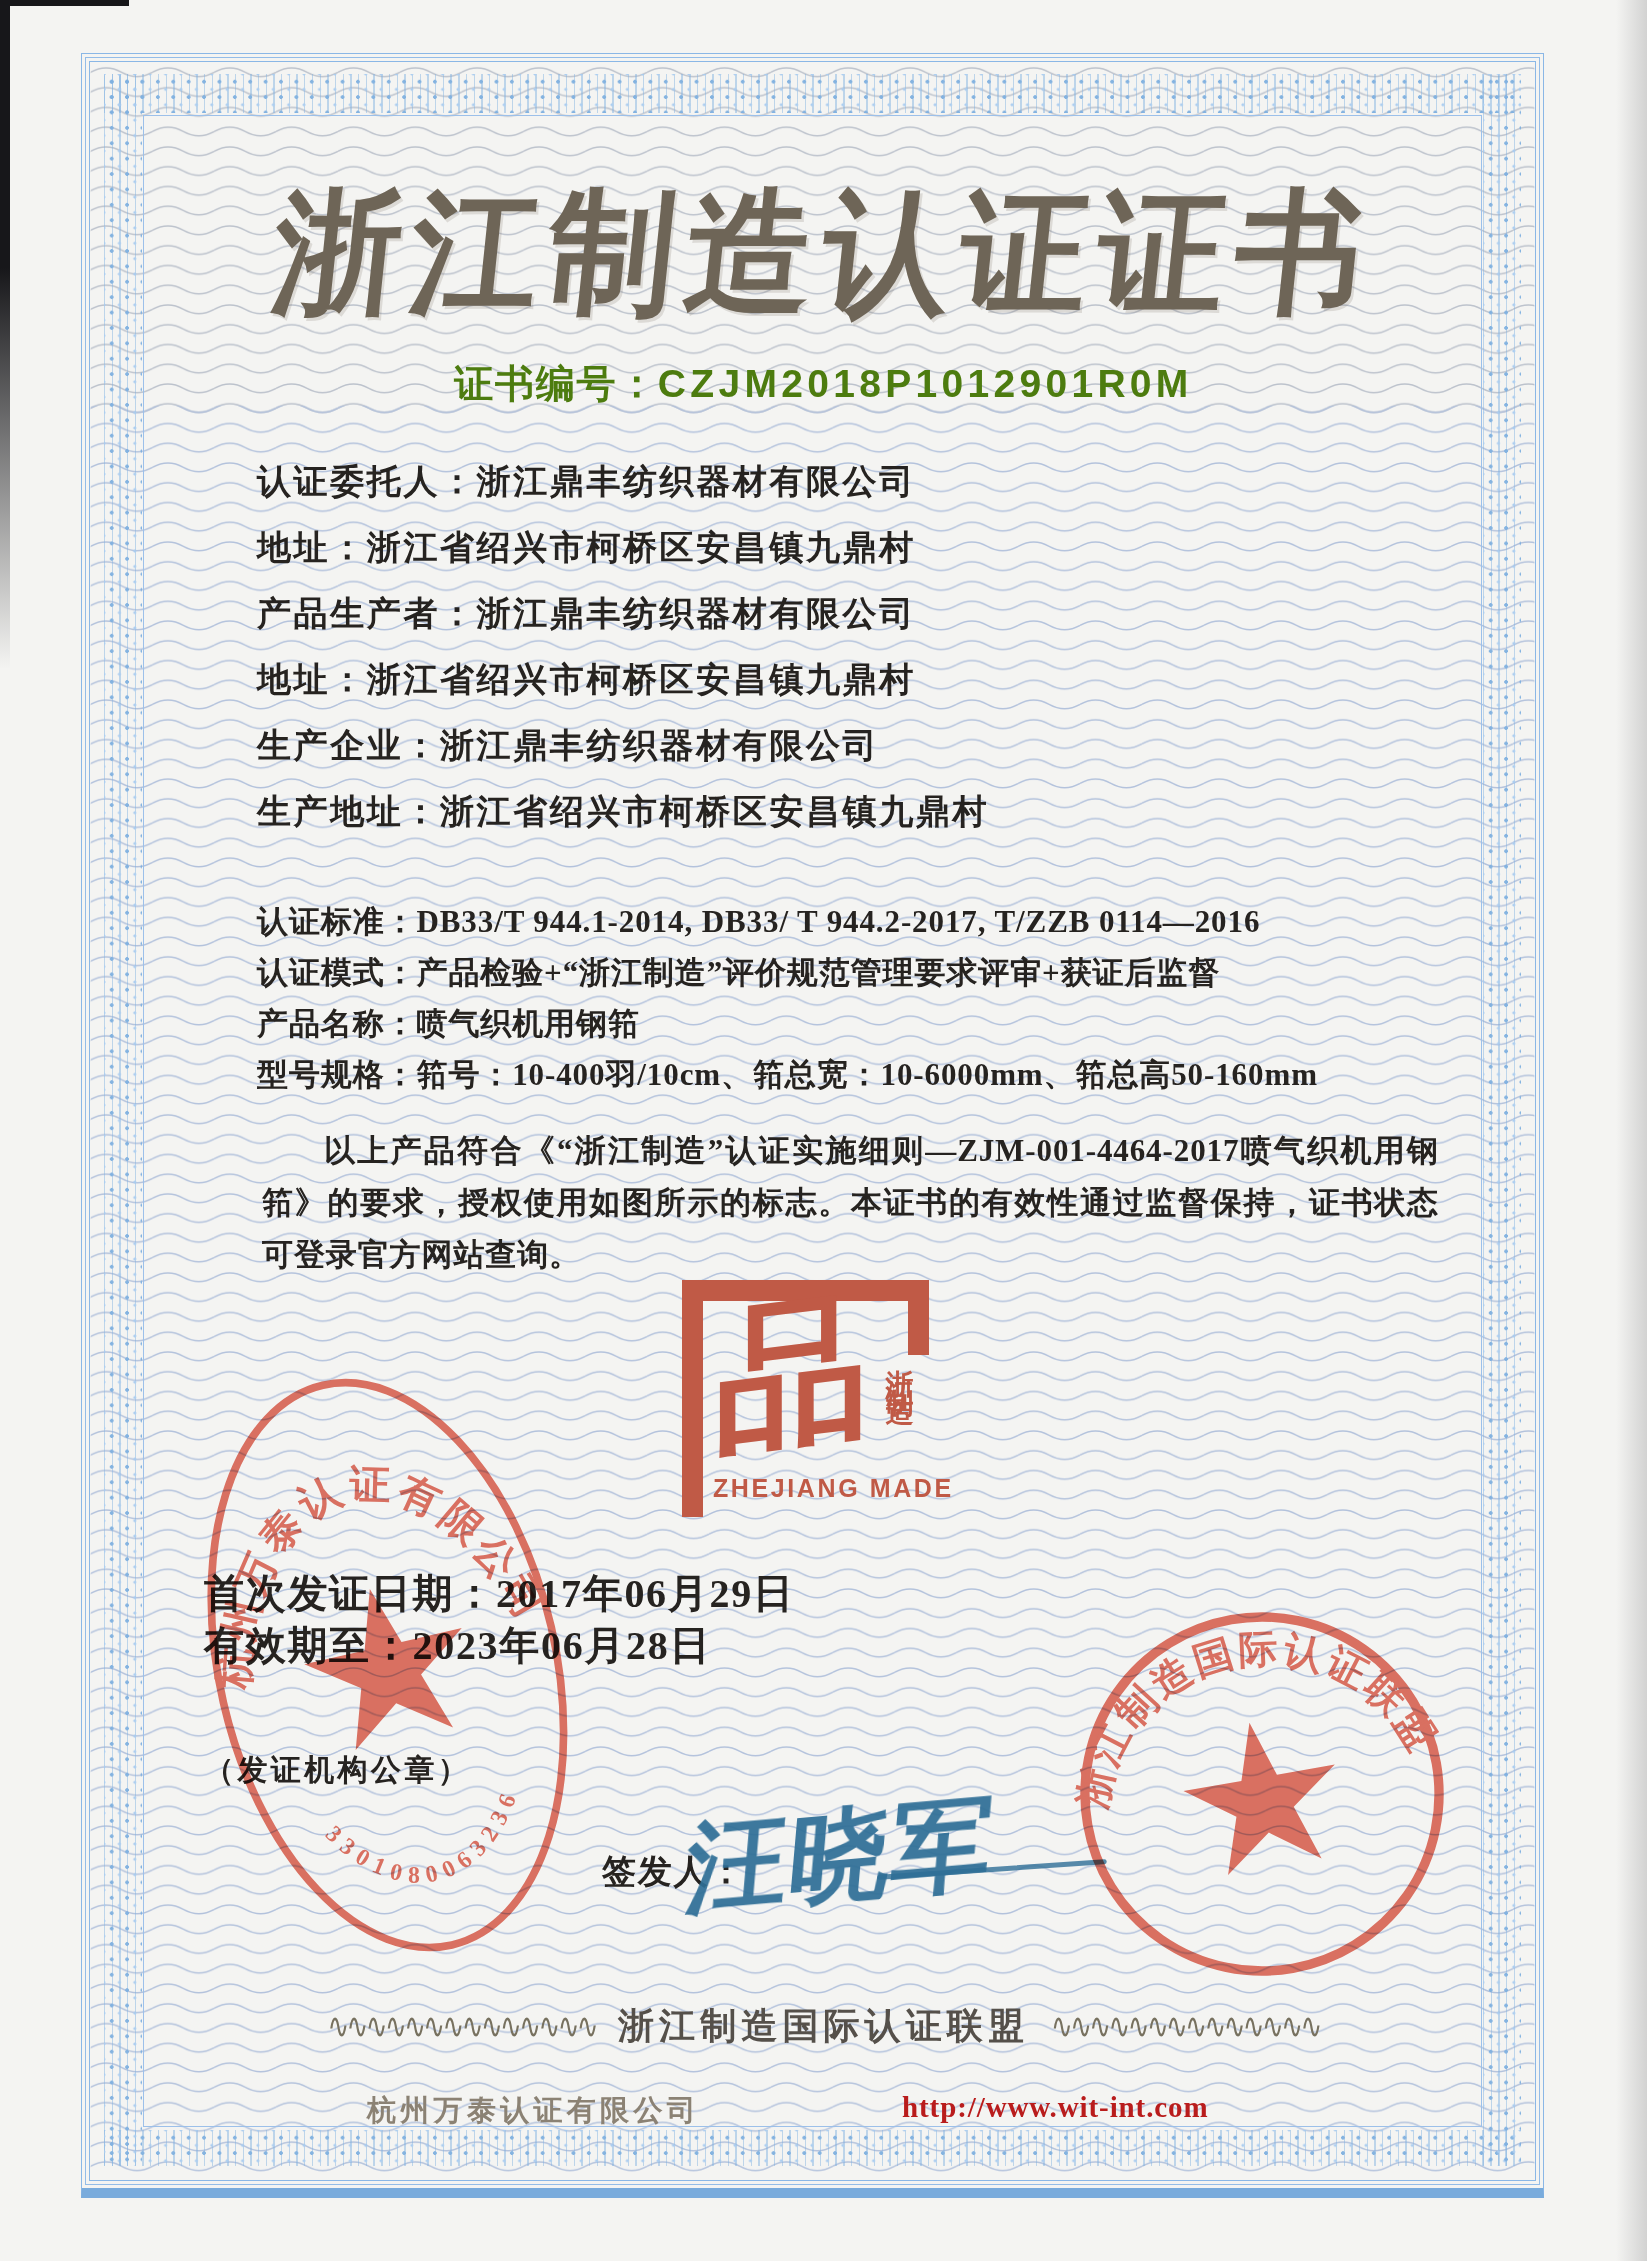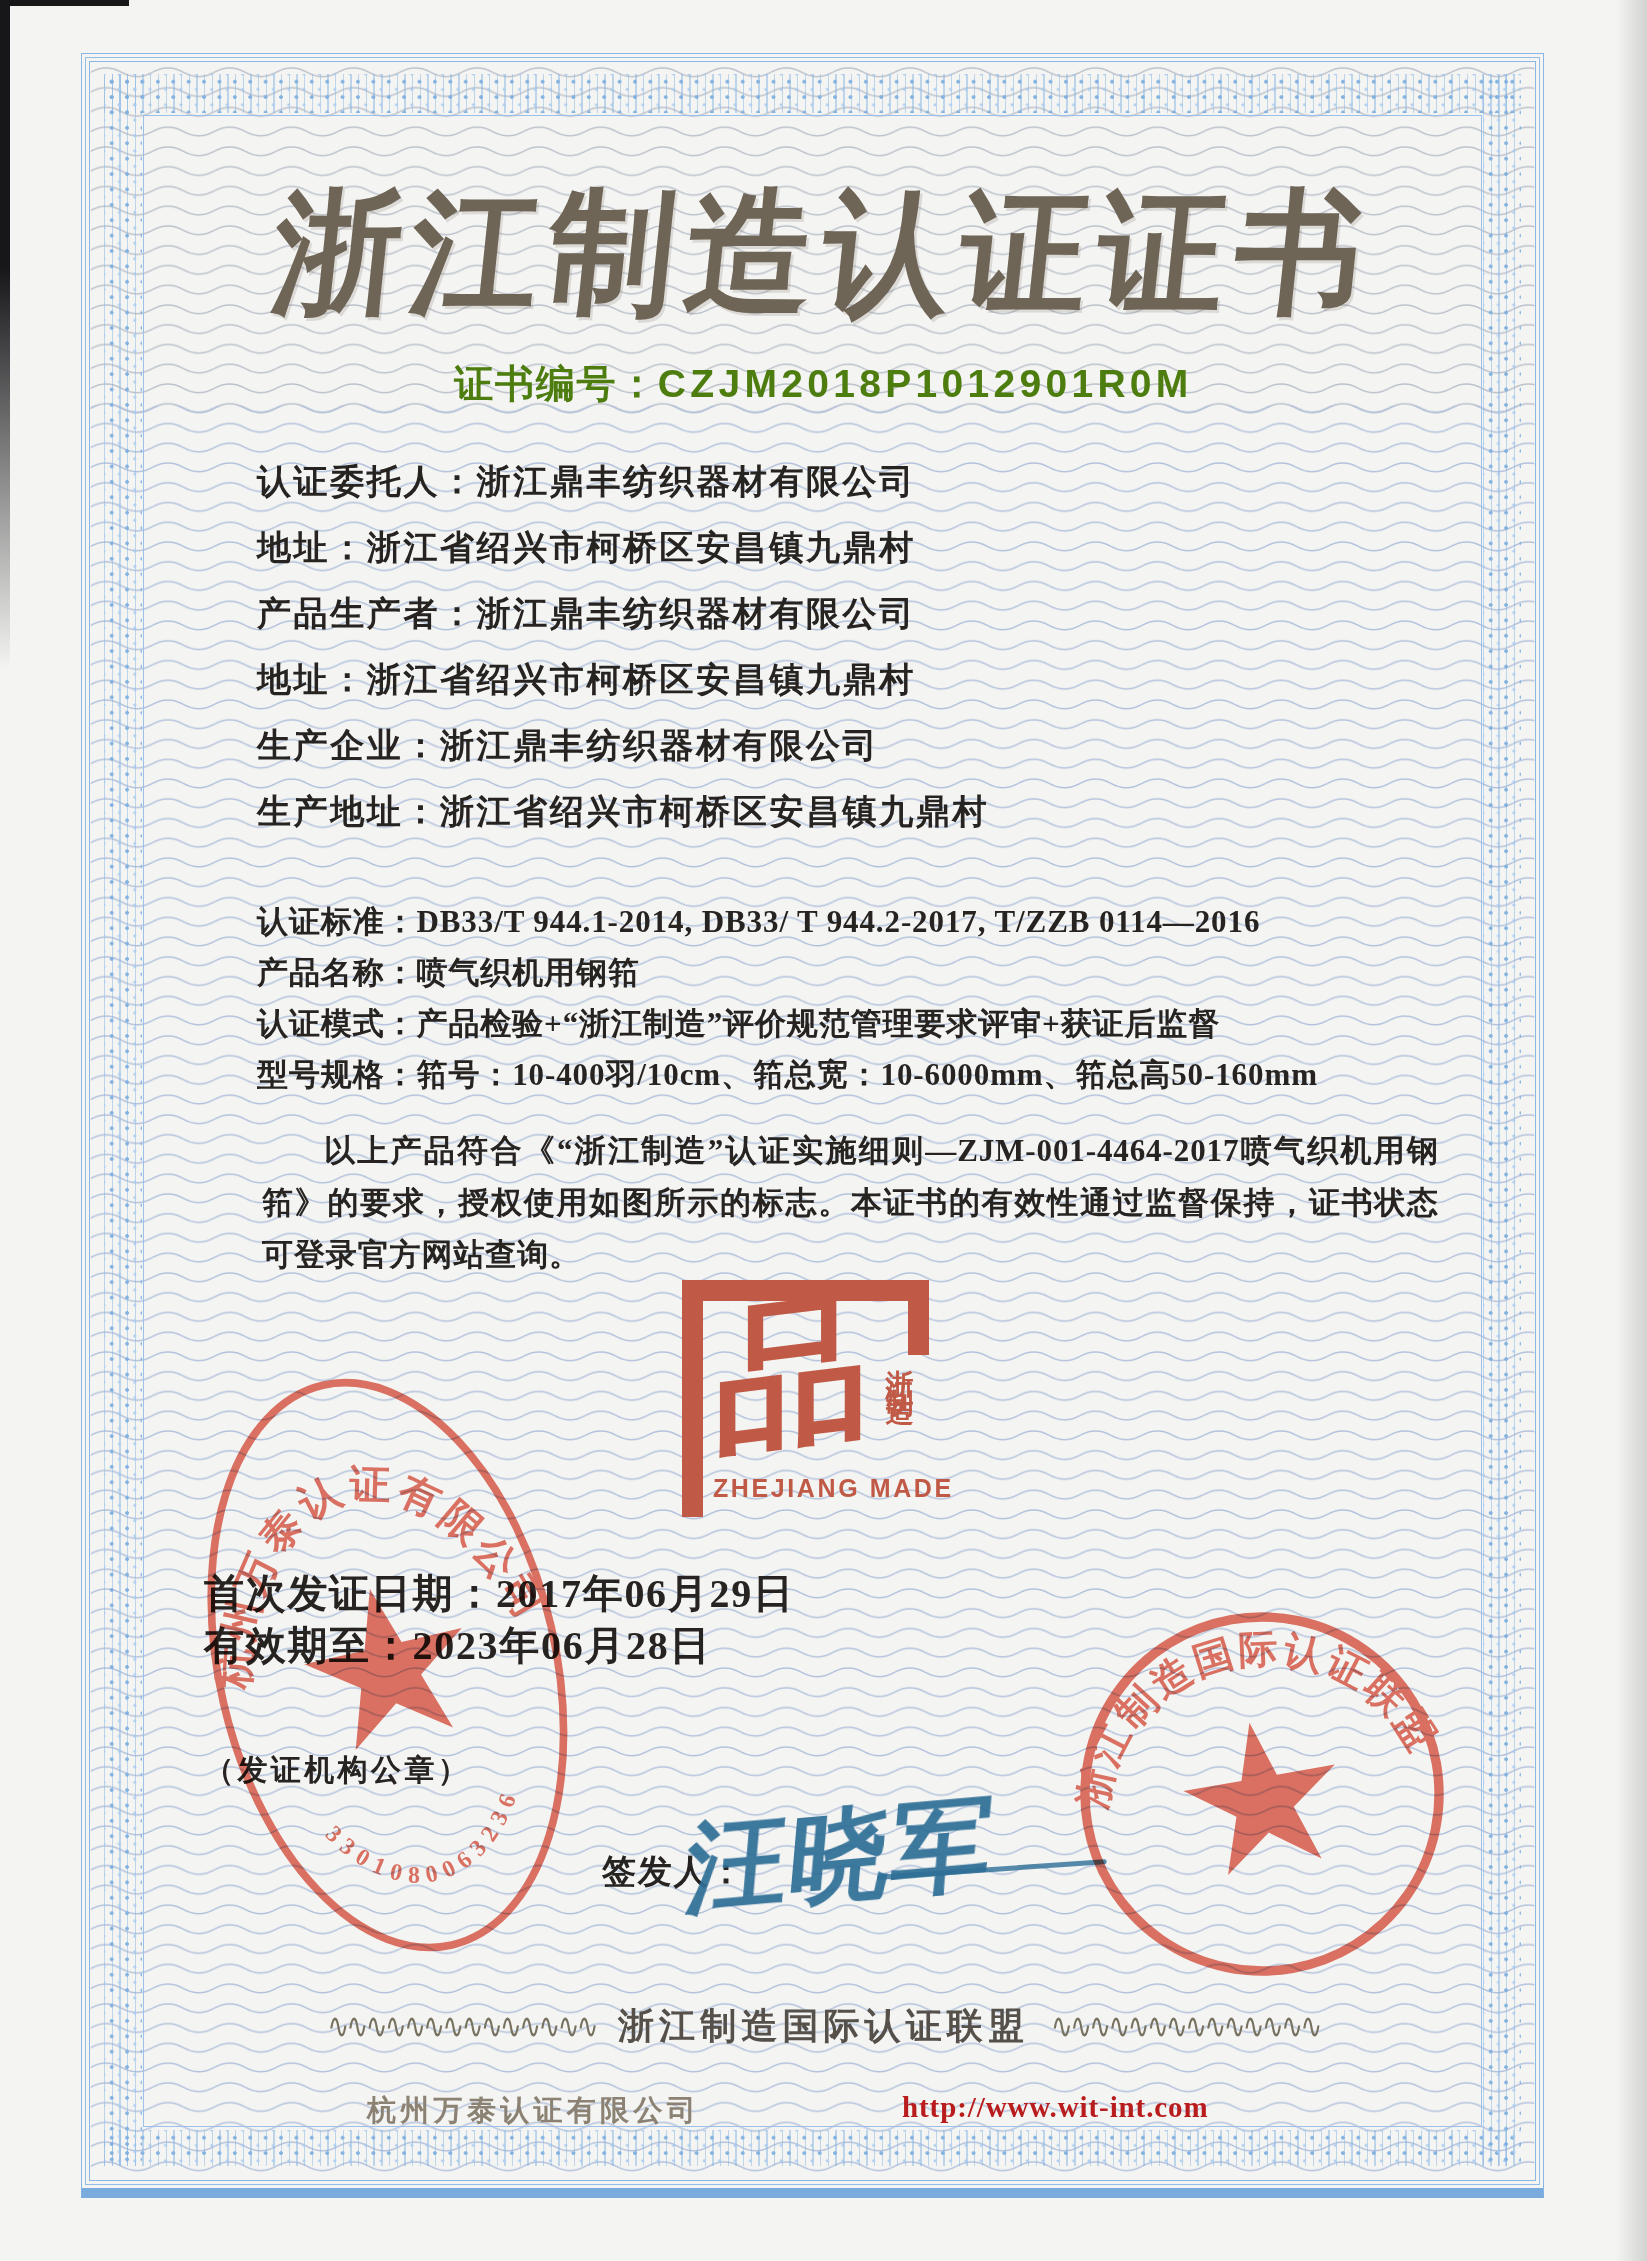--- a/index.html
+++ b/index.html
@@ -152,22 +152,22 @@
     <div class="frow"><span>认证委托人：</span><span>浙江鼎丰纺织器材有限公司</span></div>
     <div class="frow"><span>地址：</span><span>浙江省绍兴市柯桥区安昌镇九鼎村</span></div>
     <div class="frow"><span>产品生产者：</span><span>浙江鼎丰纺织器材有限公司</span></div>
     <div class="frow"><span>地址：</span><span>浙江省绍兴市柯桥区安昌镇九鼎村</span></div>
     <div class="frow"><span>生产企业：</span><span>浙江鼎丰纺织器材有限公司</span></div>
     <div class="frow"><span>生产地址：</span><span>浙江省绍兴市柯桥区安昌镇九鼎村</span></div>
   </div>
 
   <div class="abs specs">
     <div class="srow"><span>认证标准：</span><span>DB33/T 944.1-2014, DB33/ T 944.2-2017, T/ZZB 0114—2016</span></div>
+    <div class="srow"><span>认证模式：</span><span>产品检验+“浙江制造”评价规范管理要求评审+获证后监督</span></div>
     <div class="srow"><span>产品名称：</span><span>喷气织机用钢筘</span></div>
-    <div class="srow"><span>认证模式：</span><span>产品检验+“浙江制造”评价规范管理要求评审+获证后监督</span></div>
     <div class="srow"><span>型号规格：</span><span>筘号：10-400羽/10cm、筘总宽：10-6000mm、筘总高50-160mm</span></div>
   </div>
 
   <div class="abs paragraph">以上产品符合《“浙江制造”认证实施细则—ZJM-001-4464-2017喷气织机用钢筘》的要求，授权使用如图所示的标志。本证书的有效性通过监督保持，证书状态可登录官方网站查询。</div>
 
   <div class="abs logo">
     <div class="bar bar-top"></div>
     <div class="bar bar-right"></div>
     <div class="bar bar-left"></div>
     <div class="logo-glyph">品</div>

